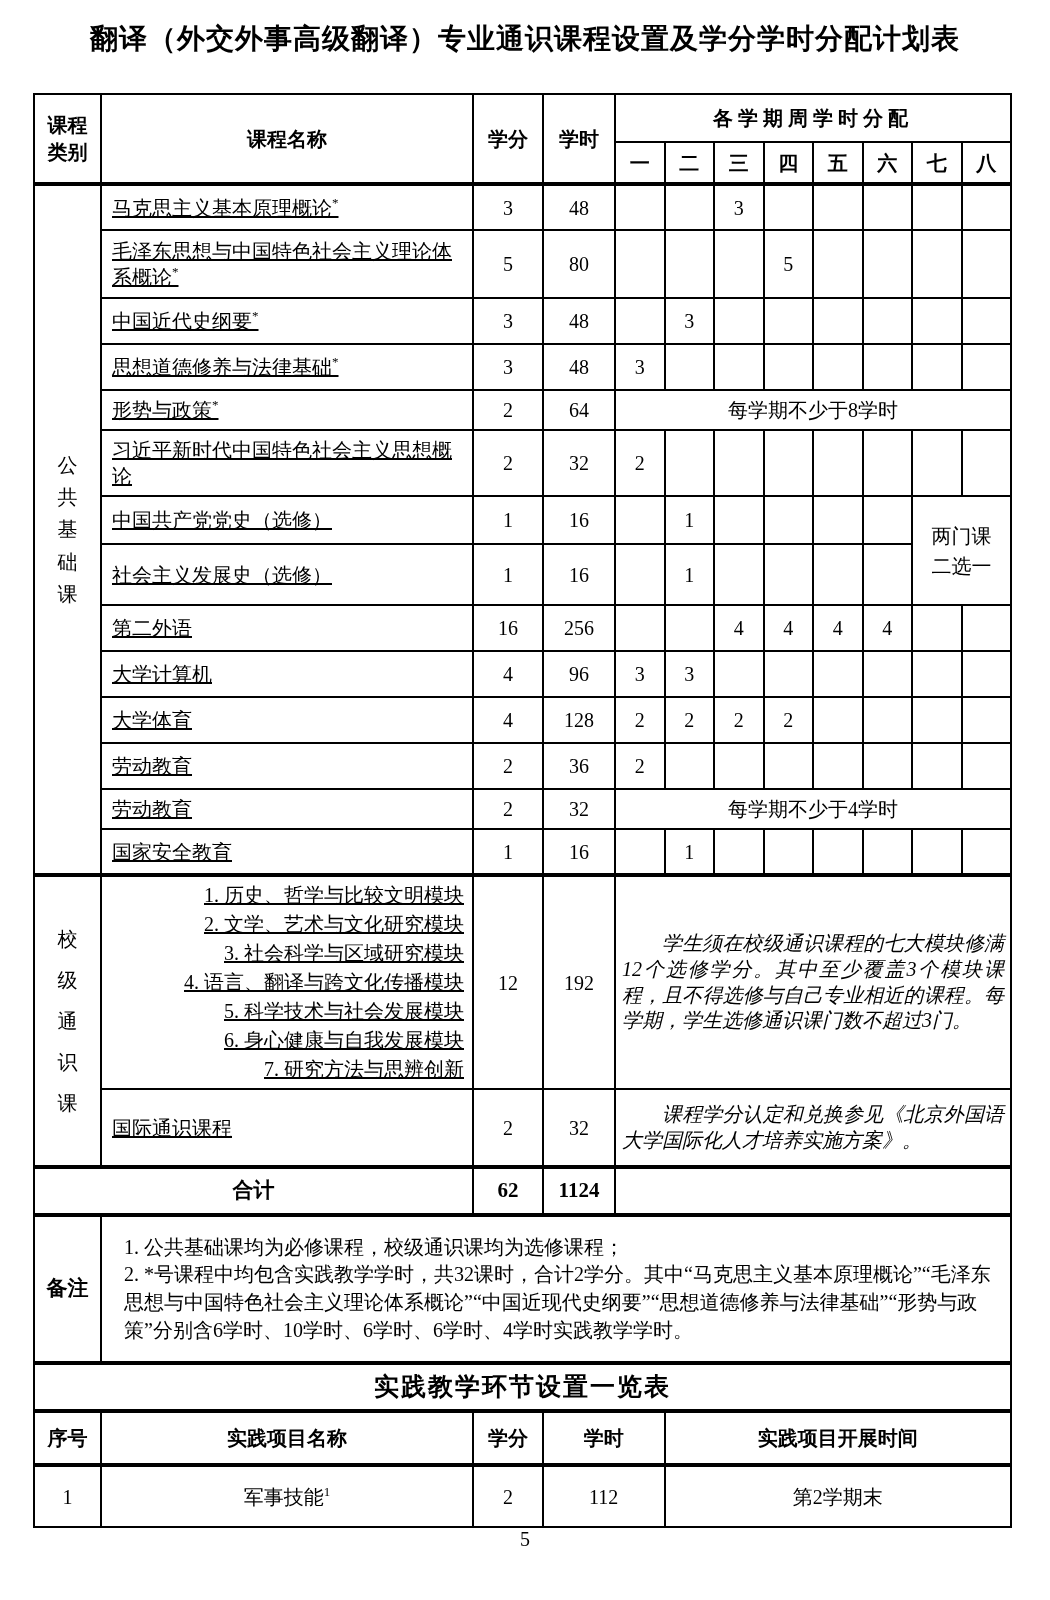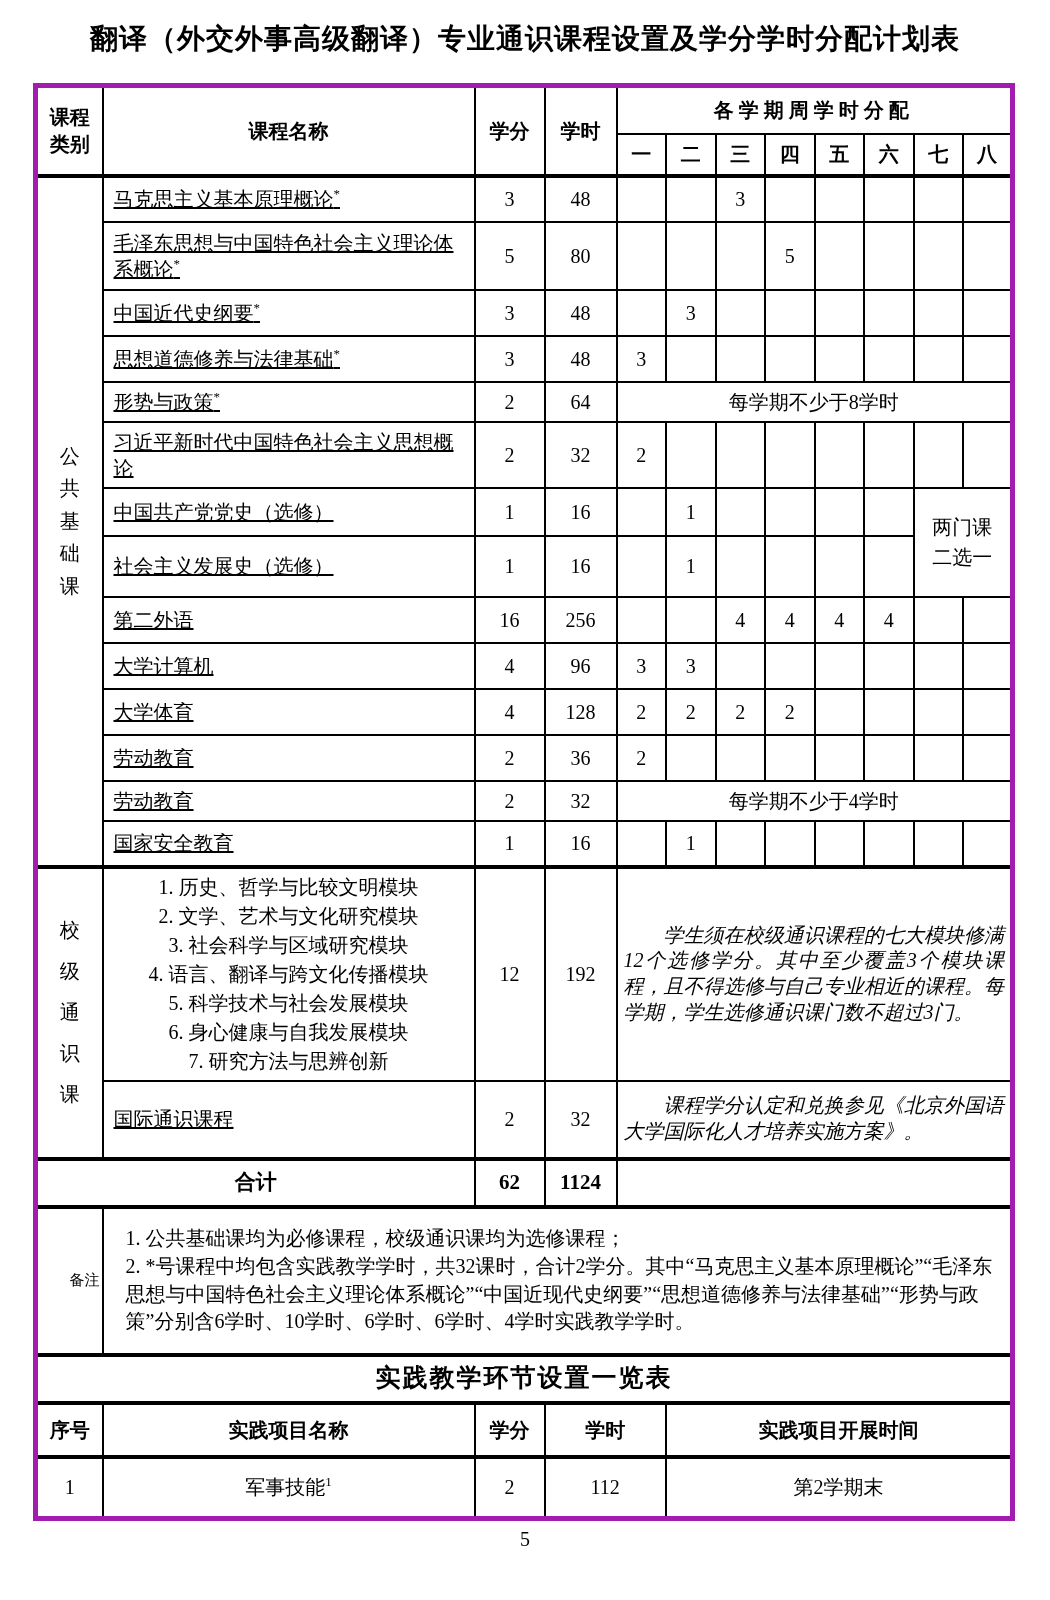--- a/index.html
+++ b/index.html
@@ -6,23 +6,23 @@
   body {
     width:1050px; height:1600px; position:relative;
     background:#ffffff; color:#000;
     font-family:"Liberation Serif","DejaVu Serif",serif;
   }
   .doc-title {
     position:absolute; top:20px; left:0; width:1050px;
     text-align:center; font-size:28px; font-weight:bold; letter-spacing:1px;
   }
   table.curriculum {
-    position:absolute; left:33px; top:83px; width:978px;
+    position:absolute; left:33px; top:93px; width:978px;
     border-collapse:collapse; table-layout:fixed;
-    border:5px solid #a21caf;
+    border:2px solid #a21caf;
   }
   td,th {
     border:2px solid #000; padding:0 2px;
     text-align:center; vertical-align:middle;
     font-size:20px; font-weight:normal; overflow:hidden;
     line-height:1.3;
   }
   th { font-weight:bold; }
   tr.sep > td, tr.sep > th { border-top:4px solid #000; }
   .name-cell { text-align:left; padding:2px 10px;text-decoration:underline; }
@@ -31,27 +31,27 @@
     display:inline-block; width:1.05em; word-break:break-all;
     line-height:1.62; font-size:20px; text-align:center;
   }
   .vlabel.spread { line-height:2.05;text-align:center; }
   .vwrap2 {
     display:inline-block; width:2.2em; word-break:break-all;
     line-height:1.35; font-size:20px; font-weight:bold;
   }
   .weekly-head { letter-spacing:5px; }
   sup { font-size:13px; line-height:0; }
-  .module-cell { text-align:center; padding:4px 8px; }
+  .module-cell { text-align:right; padding:4px 8px;text-decoration:underline; }
   .module-cell div { line-height:1.45; }
   .note-cell { text-align:left; padding:2px 6px;font-style:italic; }
   .note-cell .note-text { text-indent:2em; text-align:justify; line-height:1.28; }
   .choice-cell div { line-height:1.5; }
   .total-row td { font-weight:bold; font-size:21px; }
-  .remarks-label { font-weight:normal; font-size:15px;text-align:right; }
+  .remarks-label { font-weight:bold; font-size:21px; }
   .remarks-cell { text-align:left; padding:4px 10px; vertical-align:middle; }
   .remarks-cell div { line-height:1.38; text-align:left;margin-left:12px; }
   .ptitle-cell { font-weight:bold; font-size:25px; letter-spacing:2px; }
   .page-number {
     position:absolute; top:1528px; left:0; width:1050px;
     text-align:center; font-size:20px;
   }
 </style>
 </head>
 <body>

